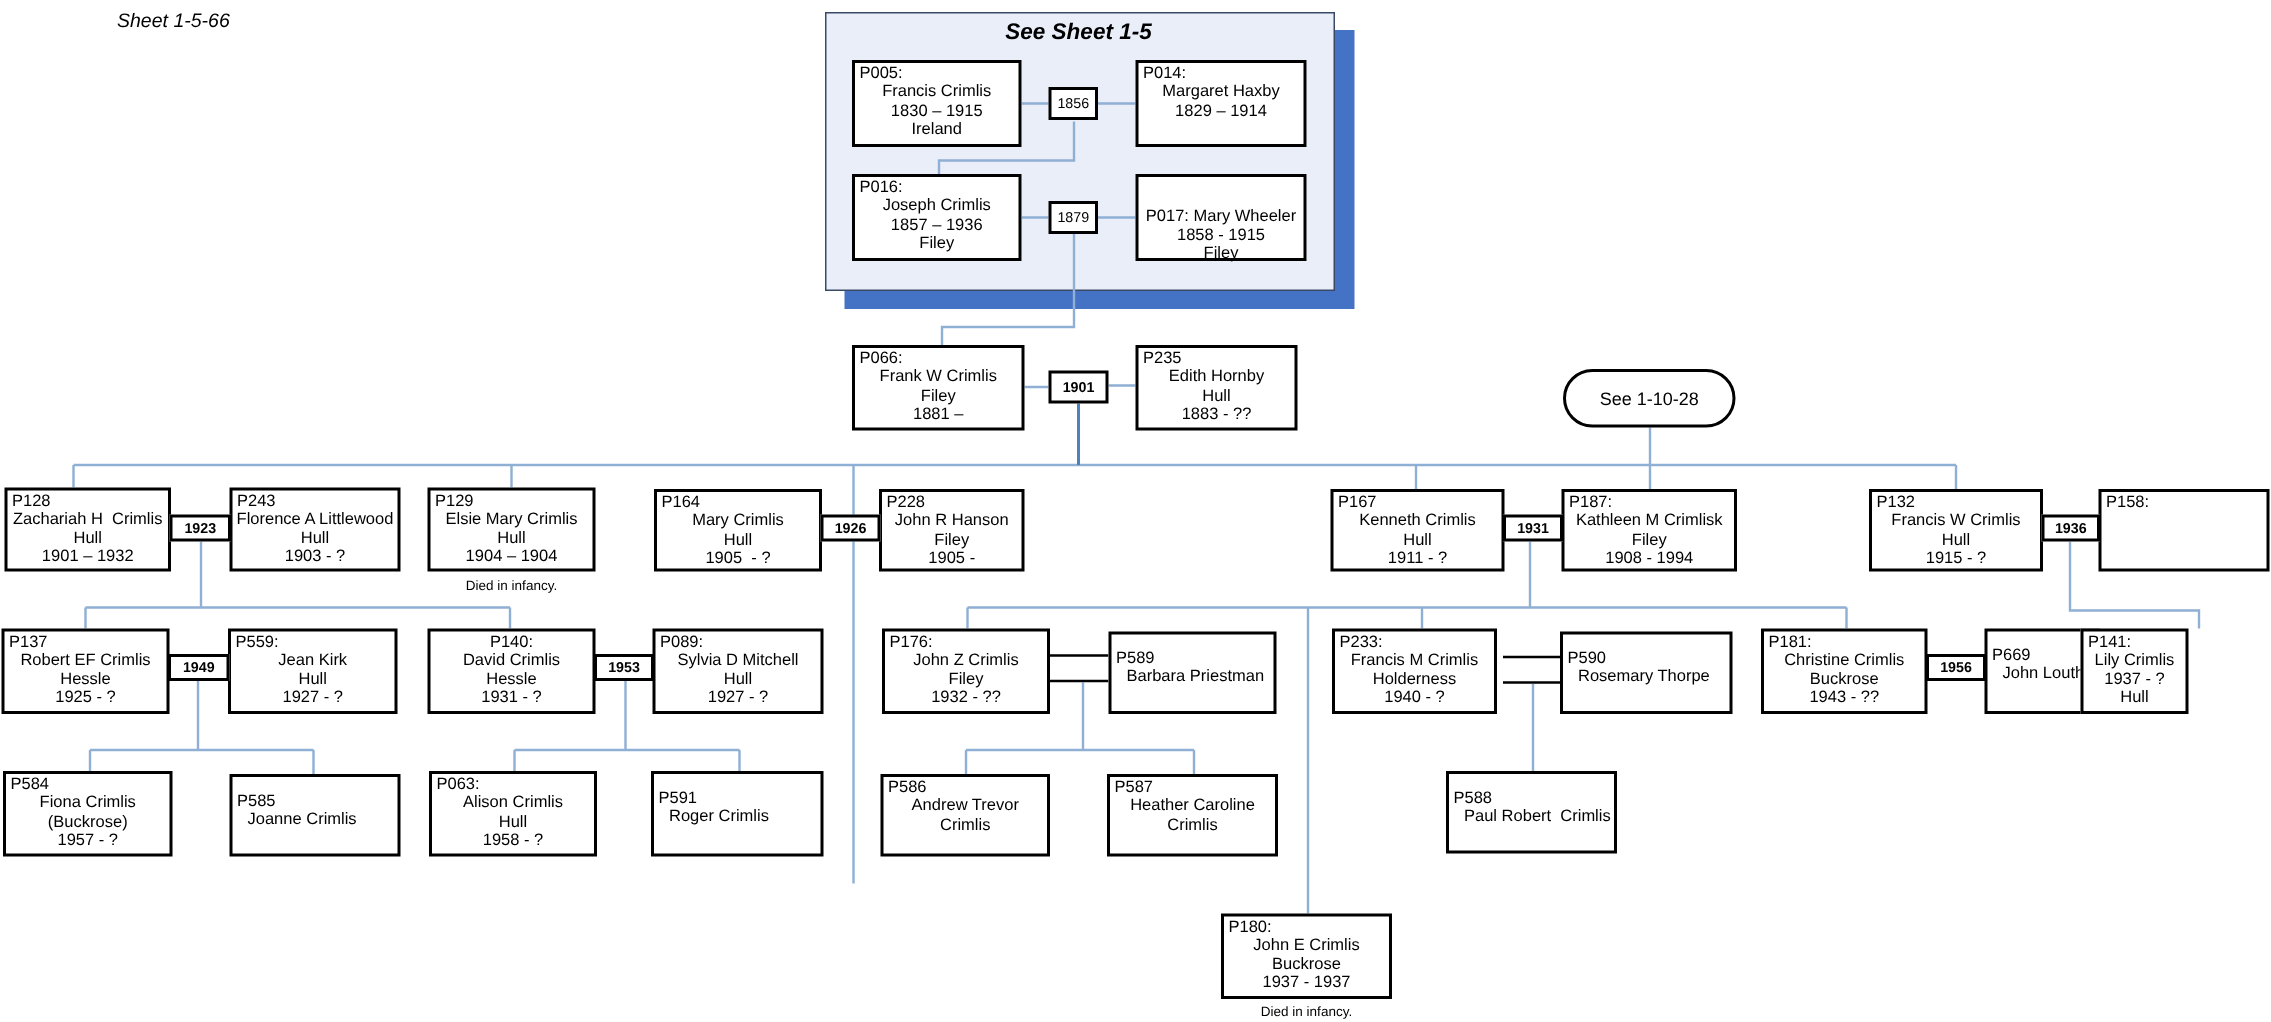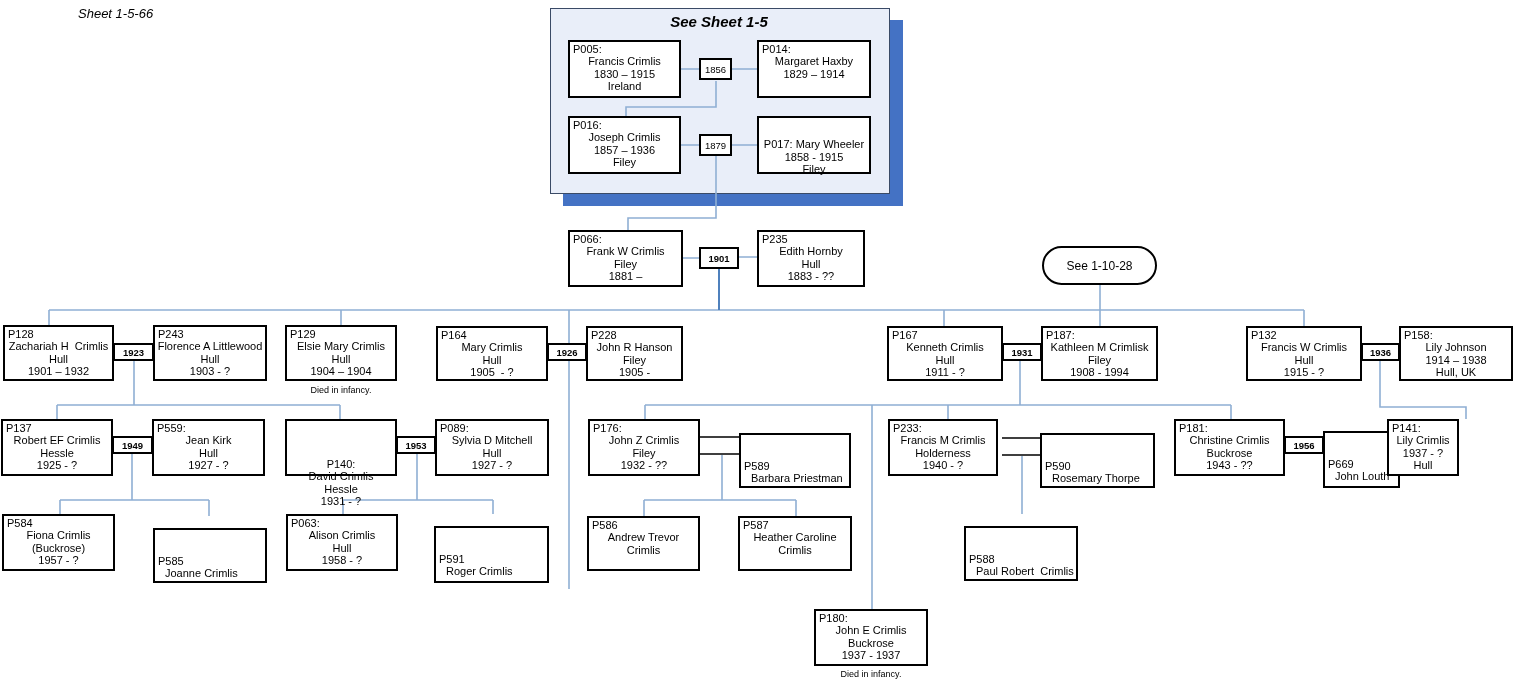--- a/index.html
+++ b/index.html
@@ -10,23 +10,23 @@
                font-style:italic;color:#000;z-index:2;}
   .panel{position:absolute;left:550px;top:8px;width:338px;height:184px;
          background:#e9eef9;border:1px solid #3a4a66;z-index:0;
          box-shadow:13px 12px 0 #4472c4;}
   .panel-title{position:absolute;left:550px;top:13px;width:338px;text-align:center;
                font-size:15px;font-weight:bold;font-style:italic;z-index:2;}
   .pbox{position:absolute;background:#fff;border:2px solid #000;z-index:2;
         font-size:11px;color:#000;box-sizing:border-box;}
   .pid{text-align:left;padding:2px 0 0 3px;line-height:11px;white-space:pre;}
   .pbody{text-align:center;white-space:pre-wrap;line-height:12.5px;}
-  .id-center .pid{text-align:center;padding-left:0;margin-top:36px;}
+  .id-center .pid{text-align:center;padding-left:0;}
   .body-left .pbody{text-align:left;padding-left:10px;}
-  .vpad{padding-top:24px;margin-top:12px;}
+  .vpad{padding-top:9px;}
   .vpad8{padding-top:20px;}
   .ybox{position:absolute;background:#fff;border:2px solid #000;z-index:3;
         display:flex;align-items:center;justify-content:center;
         font-size:9.5px;font-weight:bold;box-sizing:border-box;}
   .ybox.regular{font-weight:normal;}
   .oval{position:absolute;left:1042px;top:246px;width:115px;height:39px;
         border:2px solid #000;border-radius:20px;background:#fff;z-index:2;
         display:flex;align-items:center;justify-content:center;font-size:12px;
         box-sizing:border-box;}
   .note{position:absolute;font-size:9px;z-index:2;transform:translateX(-50%);
@@ -173,23 +173,20 @@
     <div class="pid">P132</div>
     <div class="pbody">Francis W Crimlis
 Hull
 1915 - ?</div>
   </div>
   <div class="ybox" style="left:1361px;top:343px;width:39px;height:18px">
     <span>1936</span>
   </div>
   <div class="pbox" style="left:1399px;top:326px;width:114px;height:55px">
     <div class="pid">P158:</div>
-    <div class="pbody">Lily Johnson
-1914 – 1938
-Hull, UK</div>
   </div>
 
   <div class="pbox" style="left:1px;top:419px;width:112px;height:57px">
     <div class="pid">P137</div>
     <div class="pbody">Robert EF Crimlis
 Hessle
 1925 - ?</div>
   </div>
   <div class="ybox" style="left:112px;top:436px;width:41px;height:18px">
     <span>1949</span>

